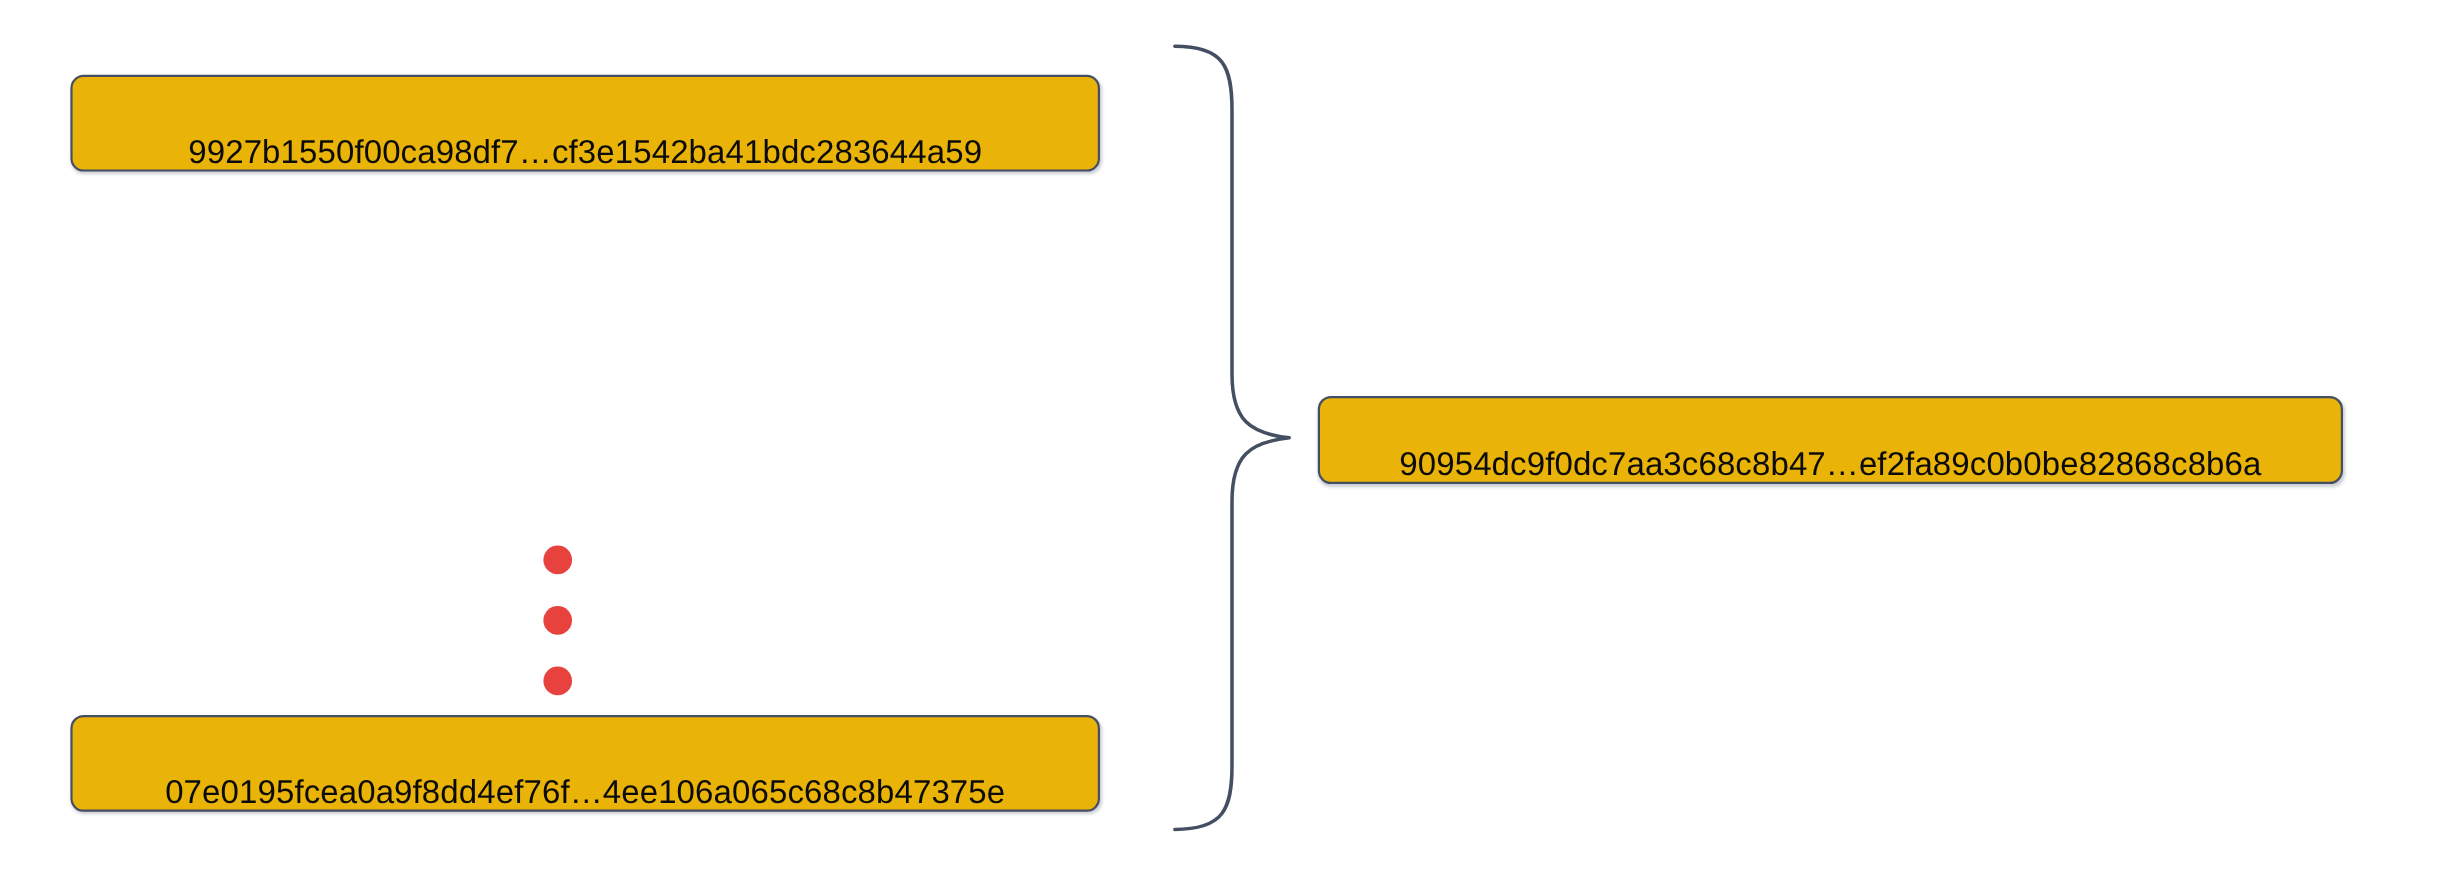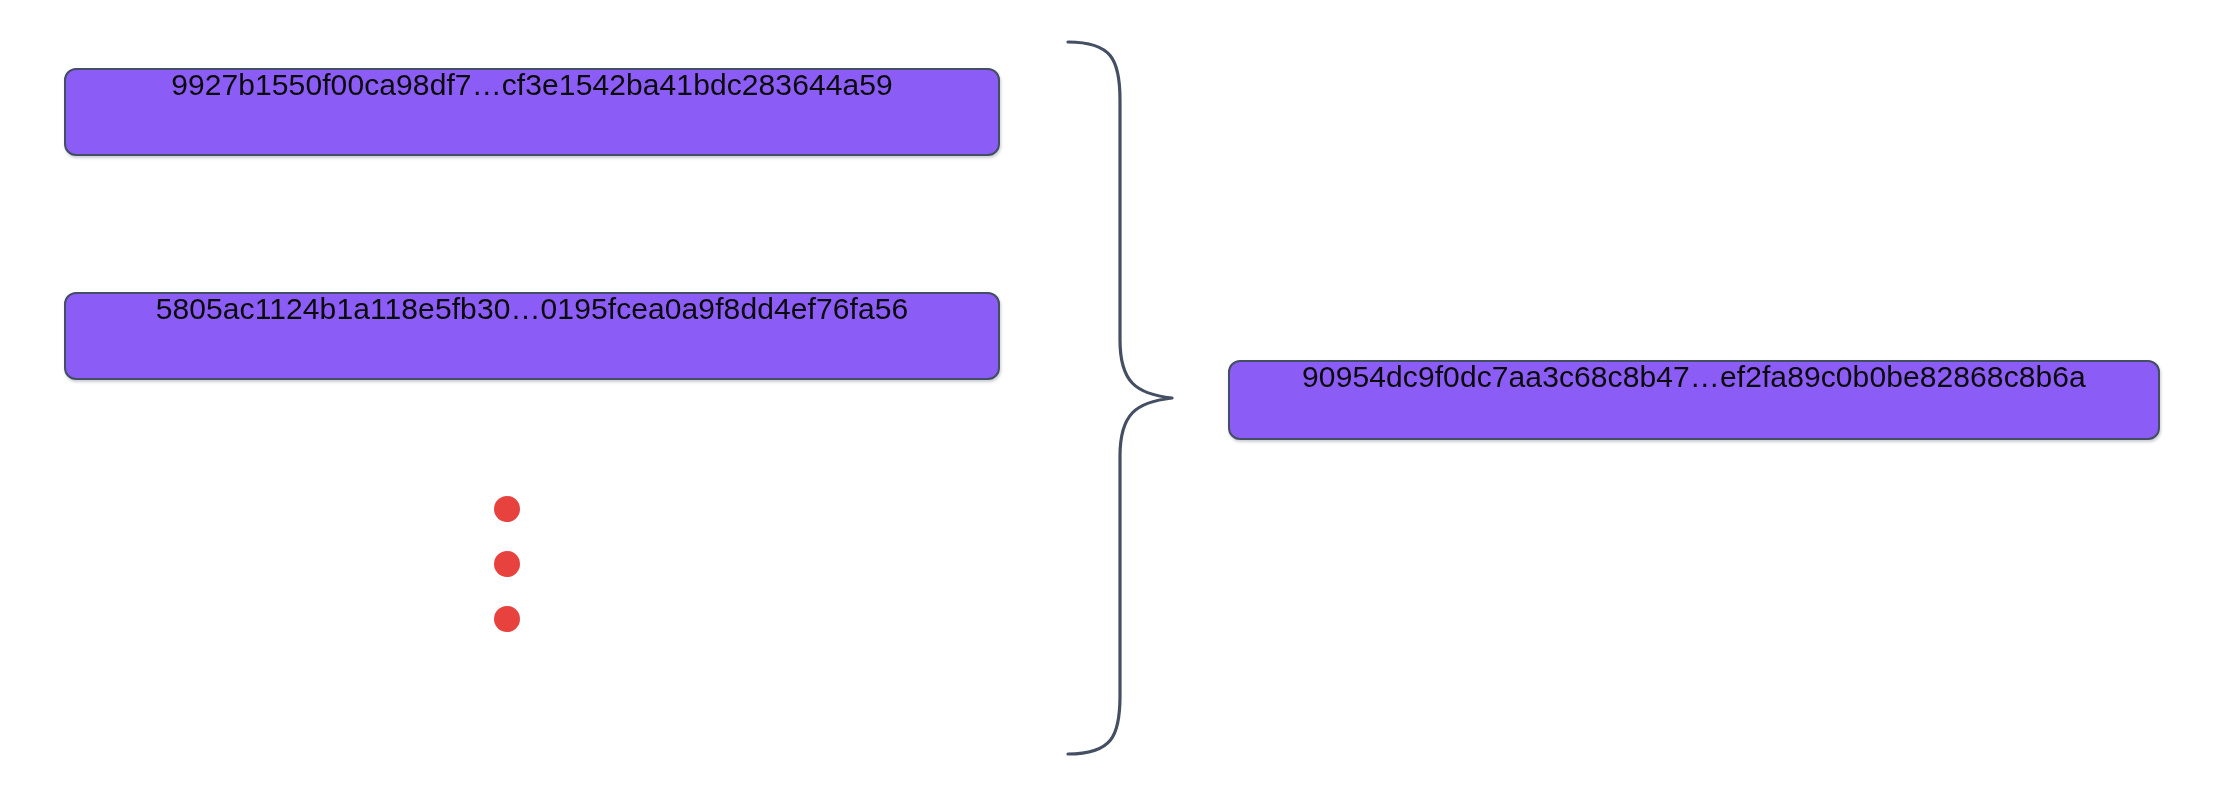--- a/index.html
+++ b/index.html
@@ -16,25 +16,25 @@
     width: 2220px;
     height: 792px;
     background: #ffffff;
     overflow: hidden;
   }
 
   
   .hash-box {
     position: absolute;
     box-sizing: border-box;
-    background: #8b5cf6;
+    background: #eab308;
     border: 2.5px solid #454f63;
     border-radius: 12px;
     display: flex;
-    align-items: flex-start;
+    align-items: flex-end;
     justify-content: center;
     box-shadow: 1px 2px 3px rgba(80, 90, 110, 0.30);
   }
   .hash-box .hash-text {
     font-family: "Liberation Sans", sans-serif;
     font-size: 30px;
     letter-spacing: 0.1px;
     color: #0b0b0b;
     white-space: nowrap;
     line-height: 1;
@@ -47,21 +47,21 @@
     height: 88px;
   }
   .left-box.r0 { top: 68px; }
   .left-box.r1 { top: 180px; }
   .left-box.r2 { top: 292px; }
   .left-box.r3 { top: 400px; }
   .left-box.r4 { top: 650px; }
 
   
   .right-box {
-    left: 1228px;
+    left: 1198px;
     top: 360px;
     width: 932px;
     height: 80px;
   }
 
   
   .dots {
     position: absolute;
     left: 494px;
     top: 496px;
@@ -93,31 +93,31 @@
 </head>
 <body>
 
 <div id="canvas">
 
   <div class="hash-box left-box r0">
     <span class="hash-text">9927b1550f00ca98df7…cf3e1542ba41bdc283644a59</span>
   </div>
 
 
-  <div class="hash-box left-box r2">
-    <span class="hash-text">5805ac1124b1a118e5fb30…0195fcea0a9f8dd4ef76fa56</span>
-  </div>
 
 
   <div class="dots">
     <span class="dot d0"></span>
     <span class="dot d1"></span>
     <span class="dot d2"></span>
   </div>
 
+  <div class="hash-box left-box r4">
+    <span class="hash-text">07e0195fcea0a9f8dd4ef76f…4ee106a065c68c8b47375e</span>
+  </div>
 
   <svg class="brace" viewBox="0 0 150 760" preserveAspectRatio="none">
     <path d="M 18 22
              C 62 22, 70 40, 70 80
              L 70 320
              C 70 362, 86 374, 122 378
              C 86 382, 70 394, 70 436
              L 70 676
              C 70 716, 62 734, 18 734" fill="none" stroke="#454f63" stroke-width="3.2" stroke-linecap="round" stroke-linejoin="round"></path>
   </svg>

